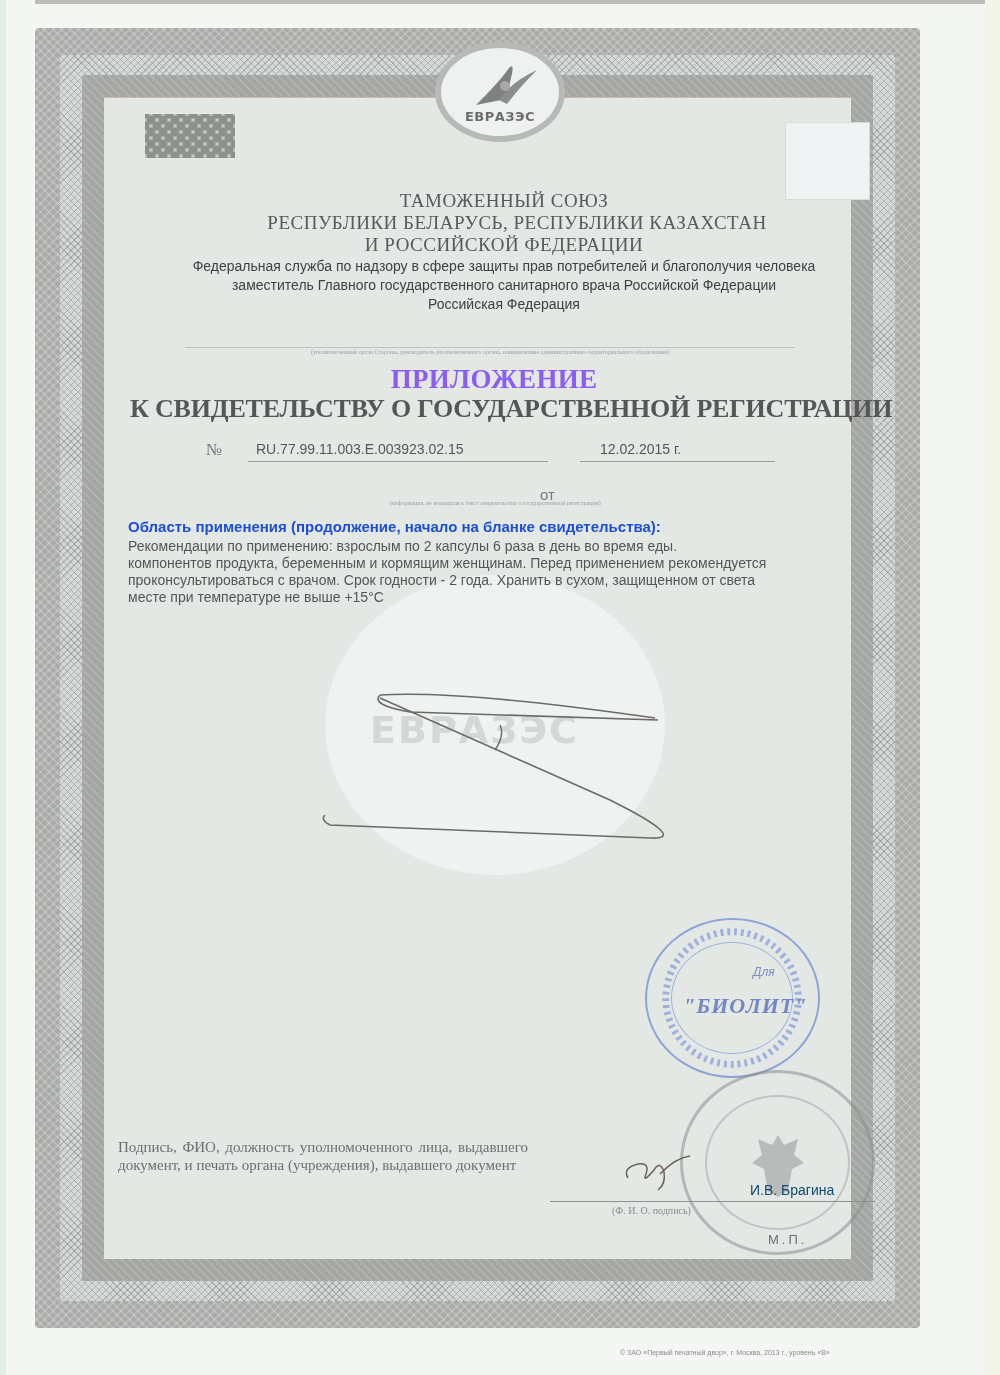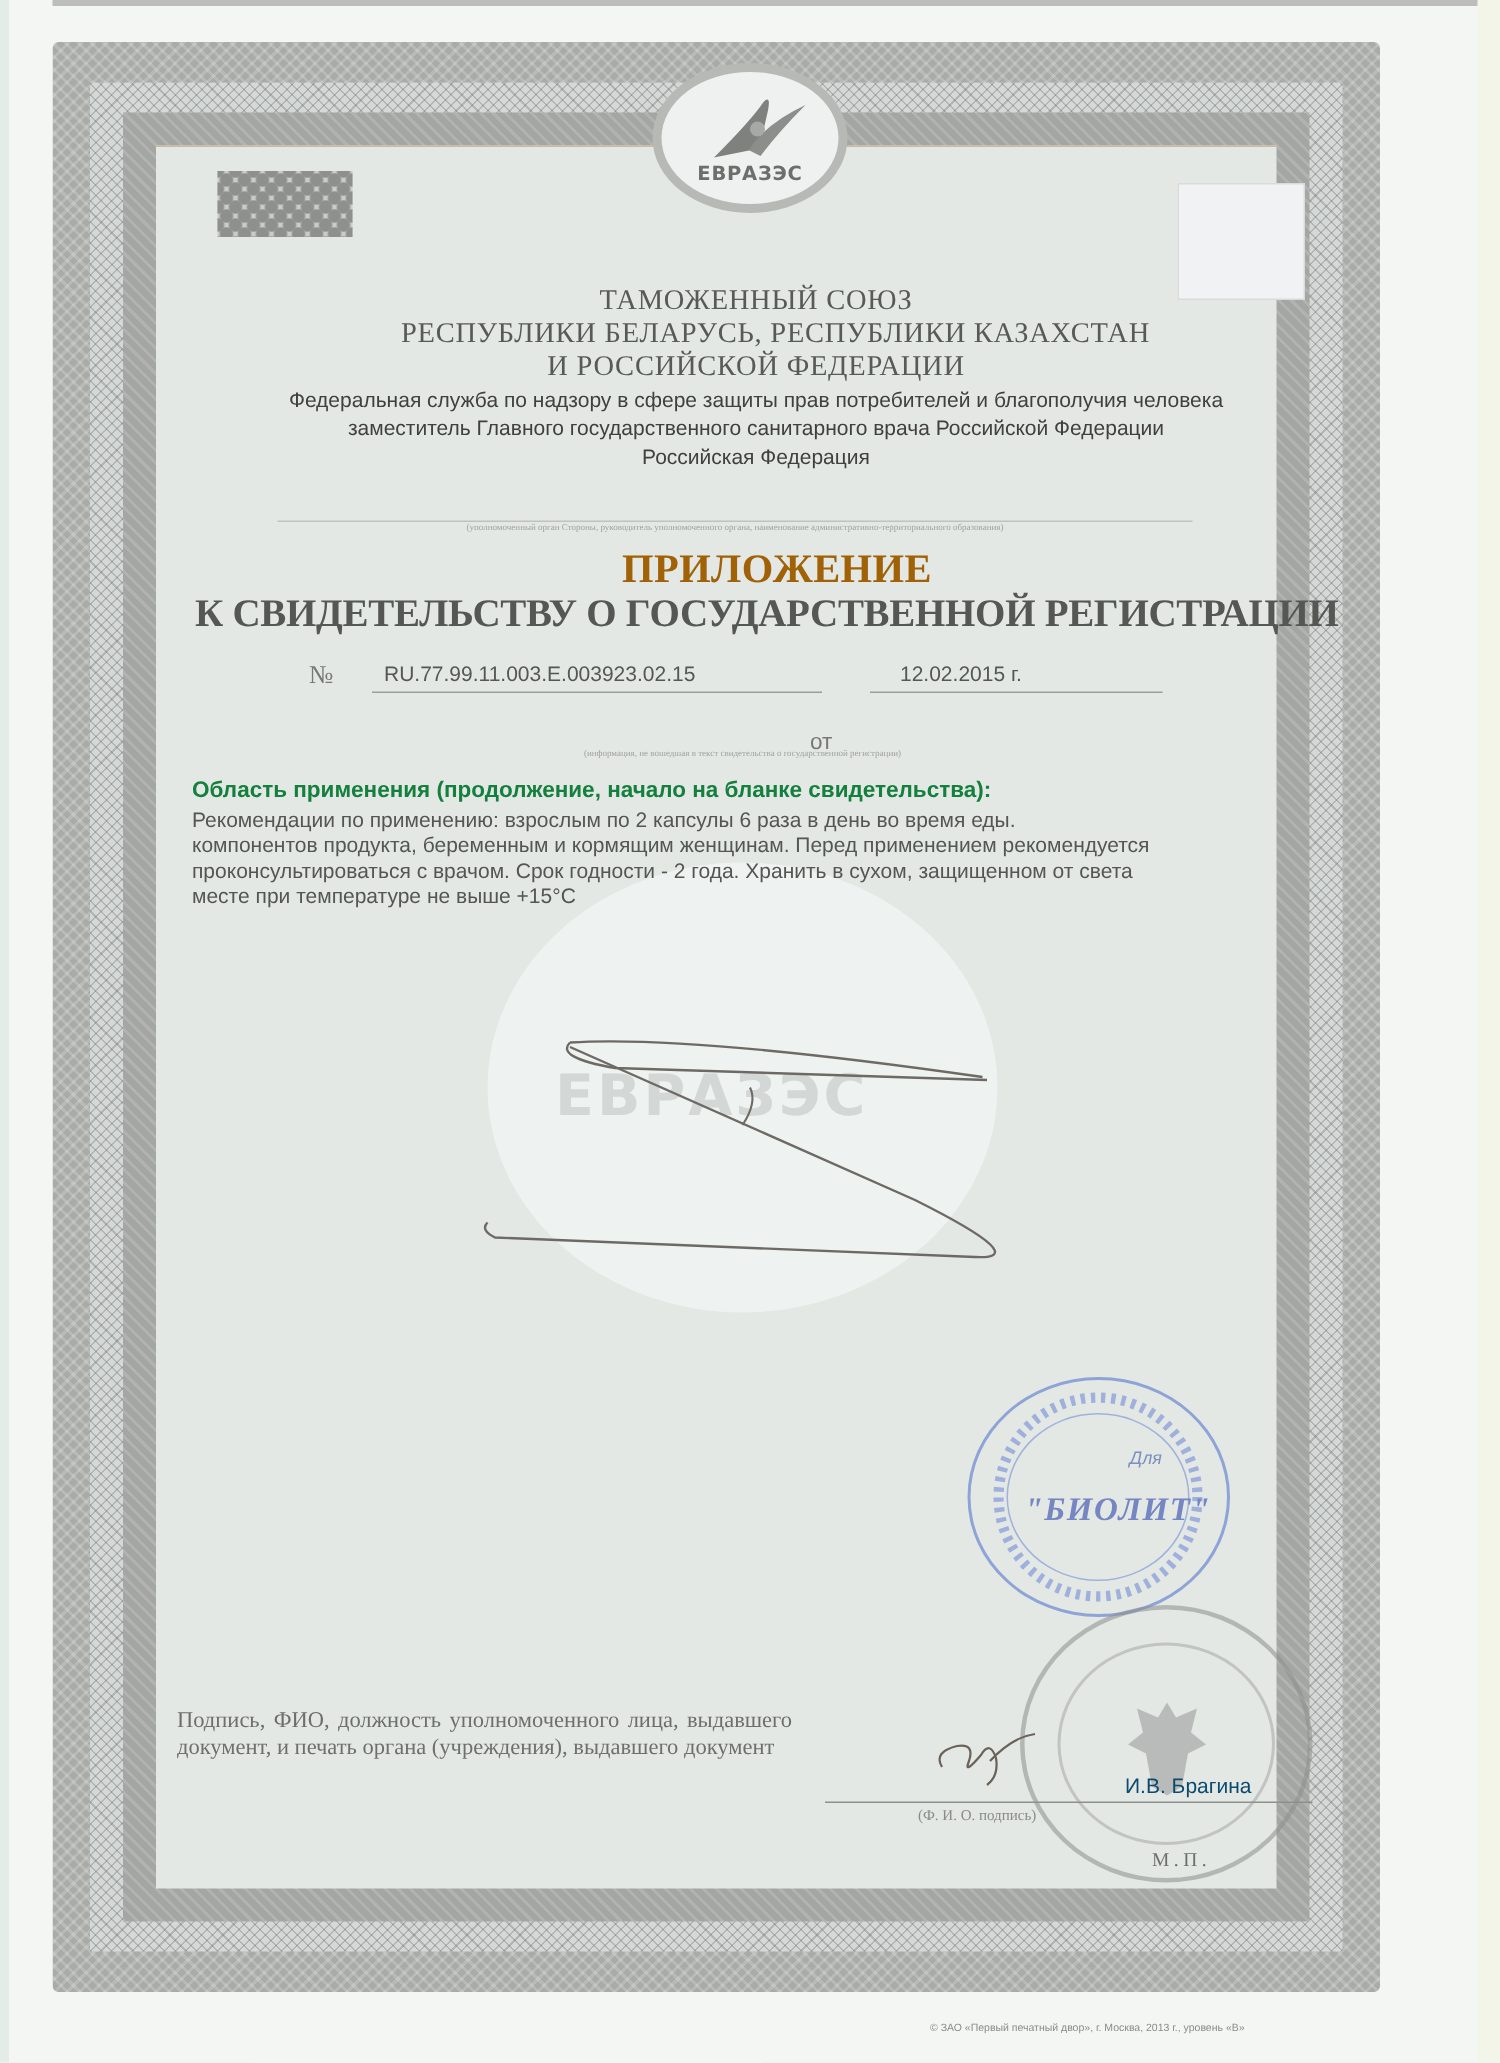--- a/index.html
+++ b/index.html
@@ -67,32 +67,32 @@
     .hdr-3 { top: 234px; font-size: 19px; letter-spacing: 0.5px; }
     .sub { position: absolute; left: 104px; width: 800px; text-align: center; font-size: 14px; color: #404040; }
     .sub-1 { top: 258px; }
     .sub-2 { top: 277px; }
     .sub-3 { top: 296px; }
 
     .tiny-caption { position: absolute; text-align: center; font-size: 6px; color: #a0a2a0; font-family: "Liberation Serif", serif; white-space: nowrap; overflow: hidden; }
     .tiny-1 { left: 185px; top: 347px; width: 610px; border-top: 1px solid #bfc2bf; padding-top: 1px; }
     .tiny-2 { left: 310px; top: 500px; width: 370px; }
 
-    .title-1 { position: absolute; left: 104px; width: 780px; top: 364px; text-align: center; font-family: "Liberation Serif", serif; font-weight: bold; font-size: 27px; color: #a16207; letter-spacing: 0.3px; margin-left: 24px; }
+    .title-1 { position: absolute; left: 104px; width: 780px; top: 364px; text-align: center; font-family: "Liberation Serif", serif; font-weight: bold; font-size: 27px; color: #8b5cf6; letter-spacing: 0.3px; }
     .title-2 { position: absolute; left: 130px; width: 740px; top: 394px; text-align: center; font-family: "Liberation Serif", serif; font-weight: bold; font-size: 26px; color: #555755; letter-spacing: -0.2px; white-space: nowrap; }
 
     .regline { position: absolute; top: 440px; left: 200px; width: 600px; height: 26px; }
     .reg-no-sign { position: absolute; left: 6px; top: 0; font-family: "Liberation Serif", serif; font-size: 17px; color: #777977; }
     .reg-number { position: absolute; left: 48px; top: 1px; width: 300px; border-bottom: 1px solid #9c9e9c; font-size: 14px; color: #555755; padding-left: 8px; height: 21px; }
     .reg-ot { position: absolute; left: 340px; top: 6px; font-family: Liberation Sans, sans-serif; font-size: 15px; color: #777977; margin-top: 40px; }
     .reg-date { position: absolute; left: 380px; top: 1px; width: 195px; border-bottom: 1px solid #9c9e9c; font-size: 14px; color: #555755; padding-left: 20px; height: 21px; }
 
     
     .body-block { position: absolute; left: 128px; top: 518px; width: 735px; font-size: 14px; line-height: 17px; color: #545654; }
-    .body-heading { font-weight: bold; font-size: 15px; margin-bottom: 3px; color: #15803d; }
+    .body-heading { font-weight: bold; font-size: 15px; margin-bottom: 3px; color: #1d4ed8; }
     .body-line { white-space: nowrap; }
 
     
     .watermark { position: absolute; left: 325px; top: 575px; width: 340px; height: 300px; border-radius: 50%; background: rgba(248,250,249,0.55); }
     .watermark-text { position: absolute; left: 370px; top: 708px; font-family: "DejaVu Sans", sans-serif; font-weight: bold; font-size: 38px; color: rgba(200,204,202,0.7); letter-spacing: 2px; }
 
     .sig-big { position: absolute; left: 310px; top: 680px; }
 
     
     .stamp-blue { position: absolute; left: 645px; top: 918px; width: 175px; height: 160px; border-radius: 50%; border: 2px solid #8ea3d6; }
@@ -102,21 +102,21 @@
     .stamp-blue-name { position: absolute; left: 683px; top: 993px; font-family: "Liberation Serif", serif; font-size: 22px; font-weight: bold; font-style: italic; color: #7586c2; letter-spacing: 1px; }
 
     .stamp-gray { position: absolute; left: 680px; top: 1070px; width: 195px; height: 185px; border-radius: 50%; border: 3px solid rgba(140,142,140,0.55); }
     .stamp-gray-inner { position: absolute; left: 22px; top: 22px; width: 145px; height: 135px; border-radius: 50%; border: 2px solid rgba(150,152,150,0.45); }
     .eagle { position: absolute; left: 738px; top: 1125px; width: 80px; height: 80px; }
 
     .footer-caption { position: absolute; left: 118px; top: 1138px; width: 410px; font-family: "Liberation Serif", serif; font-size: 15px; line-height: 18px; color: #6d6f6d; text-align: justify; }
     .signature-line { position: absolute; left: 550px; top: 1201px; width: 325px; height: 1px; background: #8e908e; }
     .fio-caption { position: absolute; left: 612px; top: 1205px; font-family: "Liberation Serif", serif; font-size: 10px; color: #8a8c8a; }
     .signer-name { position: absolute; left: 750px; top: 1182px; font-size: 14px; color: #0c4a6e; }
-    .mp { position: absolute; left: 768px; top: 1232px; font-family: Liberation Serif, serif; font-size: 13px; color: #6d6f6d; letter-spacing: 3px; }
+    .mp { position: absolute; left: 768px; top: 1232px; font-family: Liberation Sans, sans-serif; font-size: 13px; color: #6d6f6d; letter-spacing: 3px; }
     .sig-small { position: absolute; left: 620px; top: 1150px; }
 
     .printer-note { position: absolute; left: 620px; top: 1349px; font-size: 7px; color: #8a8c8a; white-space: nowrap; }
   </style>
 </head>
 <body>
 
 <div class="page-edge-top"></div>
 <div class="page-edge-left"></div>
 <div class="page-edge-right"></div>

